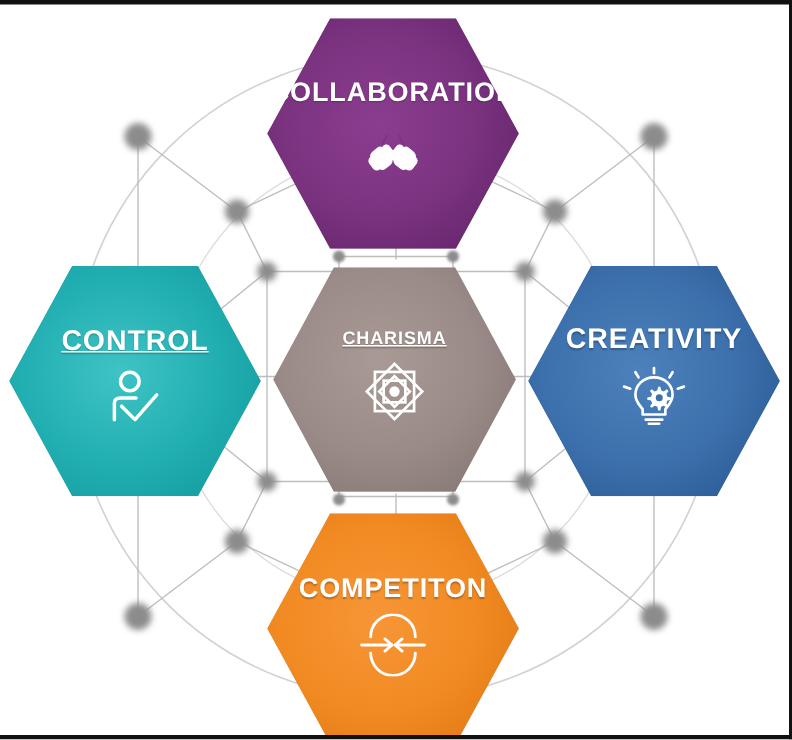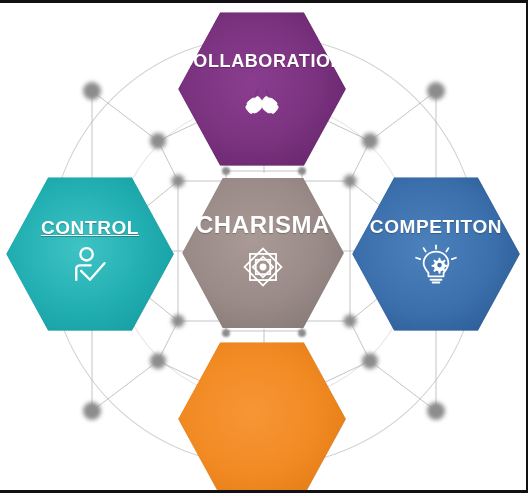--- a/index.html
+++ b/index.html
@@ -111,21 +111,21 @@
   #hex-creativity .inner {
     background: radial-gradient(ellipse 78% 78% at 44% 46%, #4C81BC 0%, #3C70AC 50%, #23528C 100%);
   }
   #hex-competiton .inner {
     background: radial-gradient(ellipse 78% 78% at 44% 46%, #F79637 0%, #F18A22 50%, #DE7411 100%);
   }
 
   
   #hex-collaboration .label { font-size: 18px; }
   #hex-control      .label { font-size: 19px; text-decoration: underline; }
-  #hex-charisma     .label { font-size: 24px; }
+  #hex-charisma     .label { font-size: 12px; text-decoration: underline; }
   #hex-creativity   .label { font-size: 19px; }
   #hex-competiton   .label { font-size: 18px; }
 </style>
 </head>
 <body>
 
 <div id="canvas">
 
   <svg id="network" viewBox="0 0 528 493" width="528" height="493" aria-hidden="true">
     <defs>
@@ -257,21 +257,21 @@
           <path d="M12 50 L12 34 Q12 29 18 29 L33 29"></path>
           <path d="M19 37 L32 50 L53 26"></path>
         </g>
       </svg>
     </div>
   </div>
 
   <div class="hex" id="hex-creativity">
     <div class="inner"></div>
     <div class="content">
-      <div class="label">COMPETITON</div>
+      <div class="label">CREATIVITY</div>
       <svg class="glyph" width="44" height="44" viewBox="0 0 64 64" aria-hidden="true">
         <g fill="none" stroke="#ffffff" stroke-width="2.6" stroke-linecap="round" stroke-linejoin="round">
 
           <path d="M32 11 C21 11 14 19 14 28 C14 34 18 38 21 42 L21 47 L43 47 L43 42 C46 38 50 34 50 28 C50 19 43 11 32 11 Z"></path>
 
           <path d="M24 52 L40 52"></path>
           <path d="M27 56 L37 56"></path>
 
           <path d="M32 2 L32 7"></path>
           <path d="M14 6 L17 11"></path>
@@ -283,15 +283,31 @@
         <g fill="#ffffff">
           <path d="M36 20 l2.2 0 0.7 3.6 2.6 1.1 3.0 -2.1 1.6 1.6 -2.1 3.0 1.1 2.6 3.6 0.7 0 2.2 -3.6 0.7 -1.1 2.6 2.1 3.0 -1.6 1.6 -3.0 -2.1 -2.6 1.1 -0.7 3.6 -2.2 0 -0.7 -3.6 -2.6 -1.1 -3.0 2.1 -1.6 -1.6 2.1 -3.0 -1.1 -2.6 -3.6 -0.7 0 -2.2 3.6 -0.7 1.1 -2.6 -2.1 -3.0 1.6 -1.6 3.0 2.1 2.6 -1.1 Z"></path>
         </g>
         <circle cx="37.1" cy="30.7" r="3.4" fill="#3C70AC"></circle>
       </svg>
     </div>
   </div>
 
   <div class="hex" id="hex-competiton">
     <div class="inner"></div>
+    <div class="content">
+      <div class="label">COMPETITON</div>
+      <svg class="glyph" width="46" height="42" viewBox="0 0 68 60" aria-hidden="true">
+        <g fill="none" stroke="#ffffff" stroke-width="2.8" stroke-linecap="round" stroke-linejoin="round">
+
+          <path d="M12 22 A18 18 0 0 1 56 22"></path>
+          <path d="M56 38 A18 18 0 0 1 12 38"></path>
+
+          <path d="M3 30 L33 30"></path>
+          <path d="M26 24 L33 30 L26 36"></path>
+
+          <path d="M65 30 L36 30"></path>
+          <path d="M43 24 L36 30 L43 36"></path>
+        </g>
+      </svg>
+    </div>
   </div>
 
 </div>
 
 </body></html>

